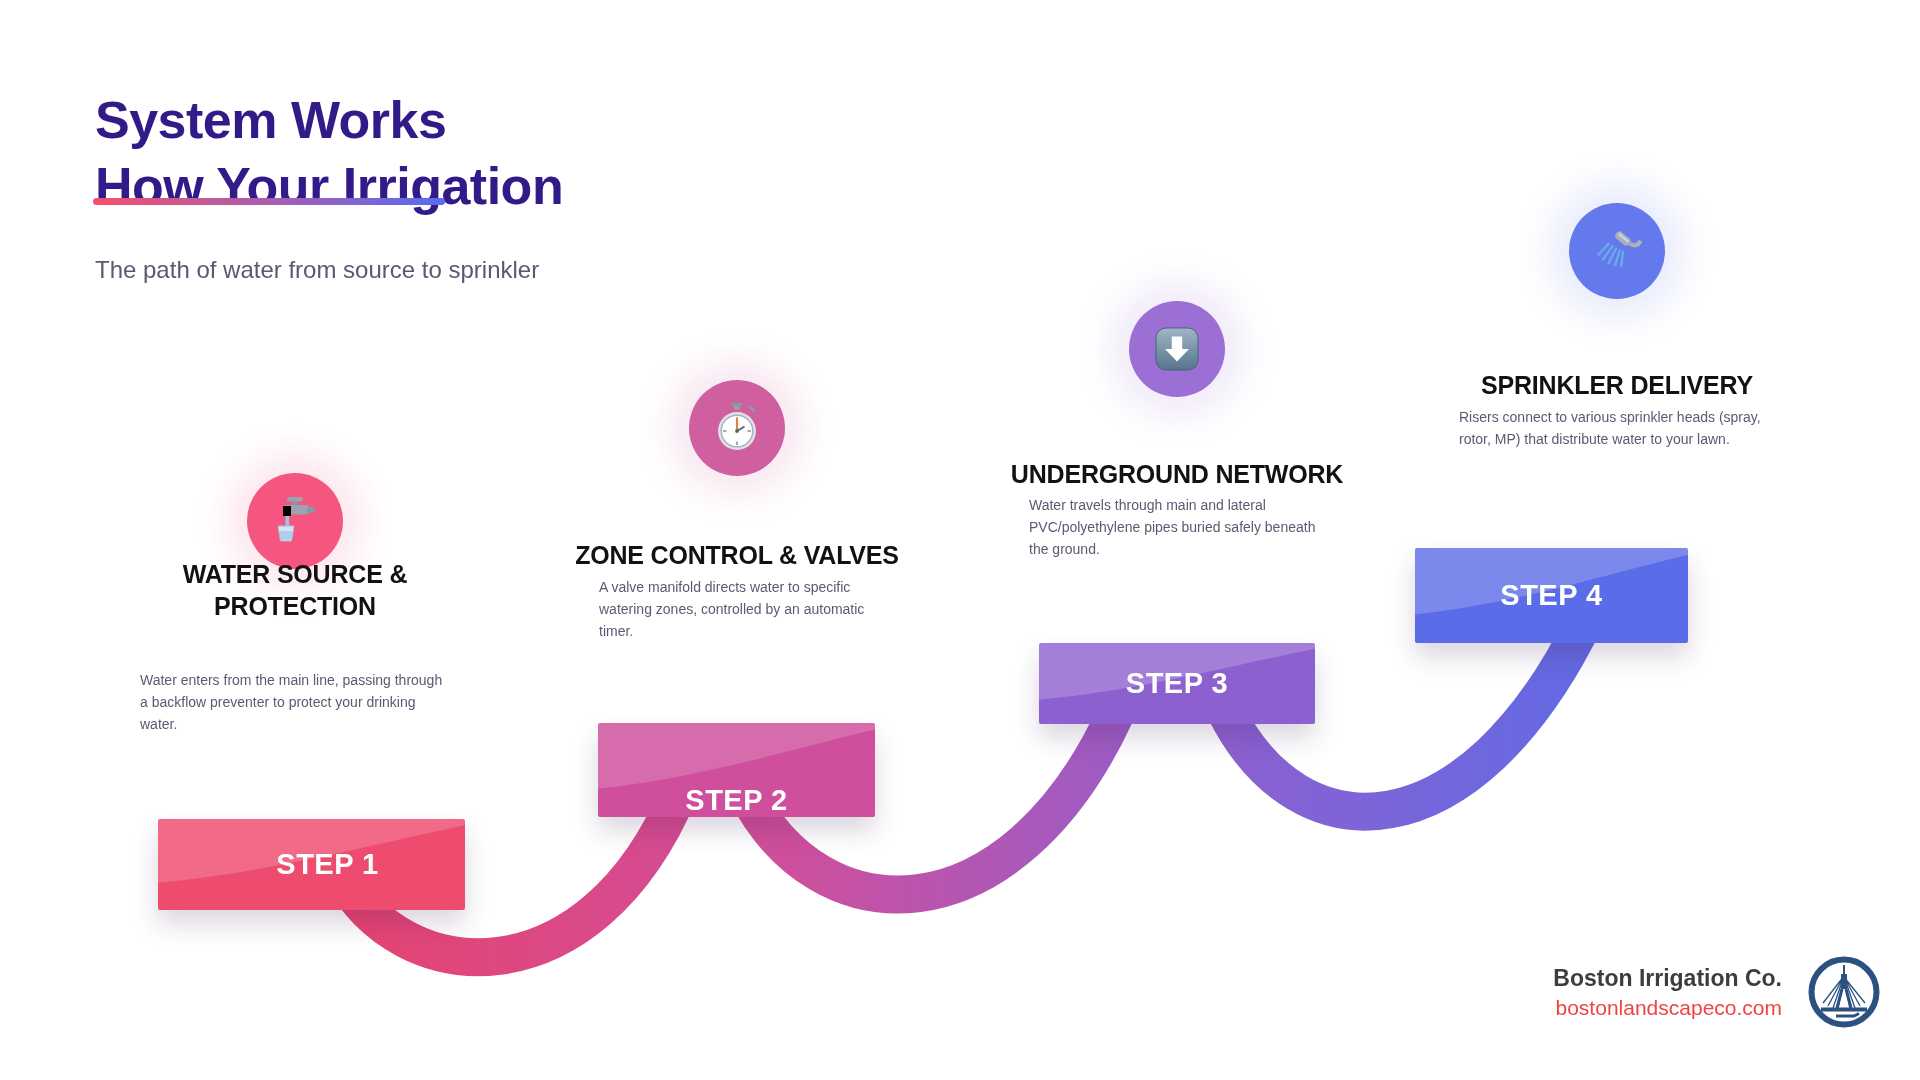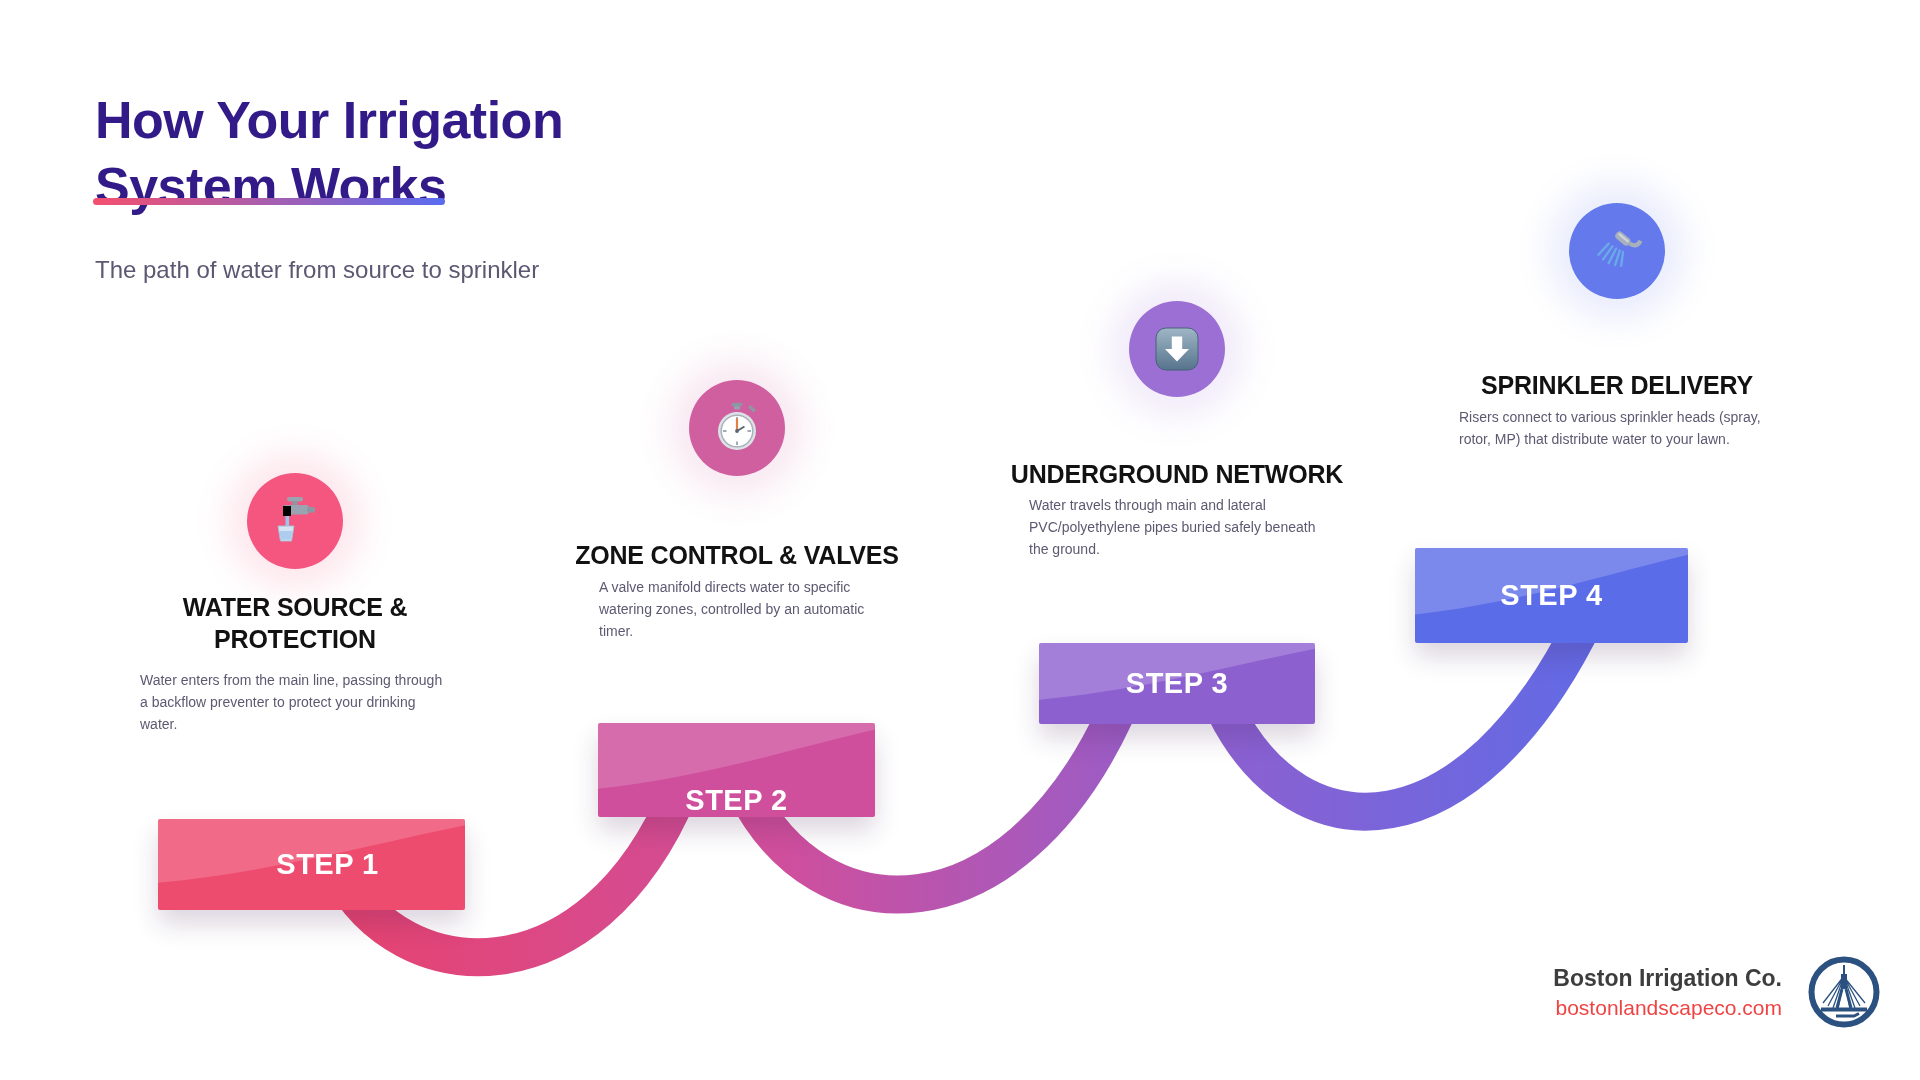--- a/index.html
+++ b/index.html
@@ -43,21 +43,21 @@
     background:var(--box,#999);
     box-shadow:0 14px 26px rgba(60,30,80,0.18);
   }
   .step-box .shine{position:absolute;left:0;top:0;width:100%;height:100%;}
   .step-box .label{
     position:relative;z-index:1;color:#ffffff;font-weight:700;
     font-size:29px;letter-spacing:0.5px;
   }
   
   .s1 .icon-circle{left:247px;top:473px;}
-  .s1 .step-heading{left:145px;top:582px;width:300px;margin-top:9px;}
+  .s1 .step-heading{left:145px;top:549px;width:300px;margin-top:9px;}
   .s1 .step-desc{left:140px;top:655px;width:310px;}
   .s1 .step-box{left:158px;top:819px;width:275px;height:91px;padding-left:32px;}
 
   .s2 .icon-circle{left:689px;top:380px;}
   .s2 .step-heading{left:557px;top:518px;width:360px;}
   .s2 .step-desc{left:599px;top:562px;width:275px;}
   .s2 .step-box{left:598px;top:723px;width:277px;height:94px;align-items:flex-end;}
 
   .s3 .icon-circle{left:1129px;top:301px;}
   .s3 .step-heading{left:987px;top:437px;width:380px;}
@@ -73,22 +73,22 @@
   .footer-company{font-size:23px;font-weight:700;color:#3d3d3d;line-height:30px;}
   .footer-website{font-size:21px;color:#ef4444;line-height:30px;}
   .footer-logo{position:absolute;left:1808px;top:956px;width:72px;height:72px;z-index:2;}
 </style>
 </head>
 <body>
 
 <div class="canvas">
 
   <h1 class="title">
+    <div>System Works</div>
     <div>How Your Irrigation</div>
-    <div>System Works</div>
   </h1>
   <div class="title-underline"></div>
   <p class="subtitle">The path of water from source to sprinkler</p>
 
   <svg class="flow-svg" width="1920" height="1080" viewBox="0 0 1920 1080">
     <defs>
       <linearGradient id="flowGrad" gradientUnits="userSpaceOnUse" x1="300" y1="0" x2="1650" y2="0">
         <stop id="fg0" offset="0" stop-color="#e8426c"></stop>
         <stop id="fg1" offset="0.36" stop-color="#cf4f9d"></stop>
         <stop id="fg2" offset="0.68" stop-color="#8d60d0"></stop>

